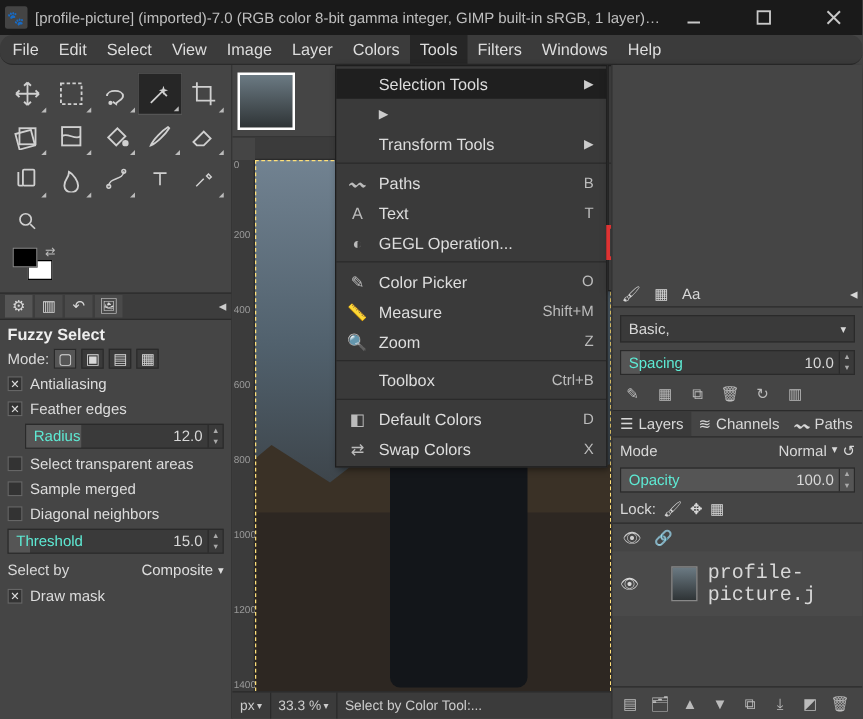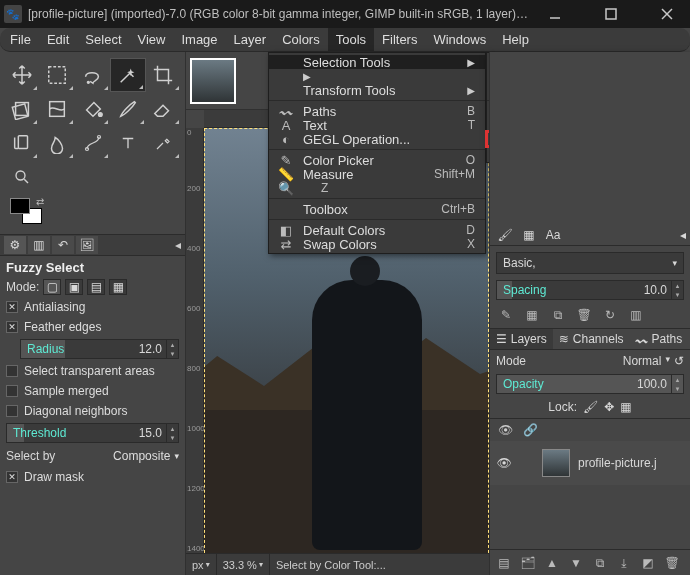--- a/index.html
+++ b/index.html
@@ -71,21 +71,21 @@
 .image .ground { position:absolute; left:0; right:0; top:290px; bottom:0; background:#2d2722;}
 .image .person { position:absolute; left:118px; top:160px; width:110px; height:270px; background:#13161a; border-radius:40px 40px 8px 8px; }
 .image .person::before { content:""; position:absolute; left:38px; top:-24px; width:30px; height:30px; border-radius:50%; background:#1a1d21; }
 .marchingAnts { position:absolute; inset:0; border:1px dashed #ffe07a; pointer-events:none; }
 .statusbar { position:absolute; left:0; right:0; bottom:0; height:22px; background:#3b3b3b; border-top:1px solid #2a2a2a; display:flex; align-items:center; font-size:11px; color:#ccc; }
 .statusbar .cell { padding: 0 6px; border-right:1px solid #2a2a2a; display:flex; align-items:center; gap:2px; height:100%; }
 .statusbar .chev { font-size:8px; }
 
 
 .menu-col { position:absolute; background:#3a3a3a; border:1px solid #1e1e1e; box-shadow: 2px 2px 6px rgba(0,0,0,0.5); padding:2px 0; }
-.menu-col .mi { display:flex; align-items:center; height:14px; padding:0 10px 0 8px; gap:8px; color:#ddd; font-size:13px; white-space:nowrap; }
+.menu-col .mi { display:flex; align-items:center; height:24px; padding:0 10px 0 8px; gap:8px; color:#ddd; font-size:13px; white-space:nowrap; }
 .menu-col .mi .ico { width:18px; display:flex; justify-content:center; color:#bbb; font-size:13px;}
 .menu-col .mi .lbl { flex:1; }
 .menu-col .mi .accel { color:#bbb; font-size:12px; margin-left:18px;}
 .menu-col .mi .sub { font-size:10px; color:#ccc; }
 .menu-col .mi.hover { background:#1f1f1f; }
 .menu-col hr { border:none; border-top:1px solid #2a2a2a; margin:3px 0; }
 .menu-col .mi.highlighted { outline:3px solid #d33; outline-offset:-1px; background:#3a3a3a; }
 
 
 .rightcol { position:absolute; right:0; top:52px; width:201px; height:523px; background:#454545; border-left:1px solid #303030; }
@@ -97,21 +97,21 @@
 .iconRow .ib { width:20px; height:18px; display:flex; align-items:center; justify-content:center; }
 .layTabs { display:flex; height:22px; border-top:1px solid #2b2b2b; border-bottom:1px solid #2b2b2b; }
 .layTabs .lt { display:flex; align-items:center; gap:4px; padding:0 6px; font-size:12px; }
 .layTabs .lt.active { background:#3a3a3a; }
 .propRow { display:flex; align-items:center; justify-content:space-between; padding:4px 6px; font-size:12px; }
 .propRow .dd { display:flex; align-items:flex-start; gap:4px; }
 .layerList { border-top:1px solid #2b2b2b; }
 .layerItem { display:flex; align-items:center; gap:8px; padding:8px 6px; background:#4a4a4a; }
 .layerItem .eye { width:16px; text-align:center; }
 .layerItem .thumb { width:28px; height:28px; background:linear-gradient(180deg,#6b7a83 0%, #2f3436 100%); border:1px solid #888; }
-.layerItem .name { font-size:12px; }
+.layerItem .name { font-size:16px;font-family:Liberation Mono, monospace; }
 .bottomIcons { position:absolute; left:0; right:0; bottom:0; height:26px; border-top:1px solid #2b2b2b; display:flex; align-items:center; gap:4px; padding:0 4px;}
 .bottomIcons .ib { width:20px; height:18px; display:flex; align-items:center; justify-content:center; color:#bbb; }
 
 </style>
 </head>
 <body>
 
 <div class="titlebar">
   <div class="wilber">🐾</div>
   <div class="title">[profile-picture] (imported)-7.0 (RGB color 8-bit gamma integer, GIMP built-in sRGB, 1 layer) 1200x1...</div>
@@ -411,20 +411,21 @@
       <span class="lbl">Color Picker</span>
       <span class="accel">O</span>
     </div>
   <div class="mi">
       <span class="ico">📏</span>
       <span class="lbl">Measure</span>
       <span class="accel">Shift+M</span>
     </div>
   <div class="mi">
       <span class="ico">🔍</span>
+      <span class="lbl">Zoom</span>
       <span class="accel">Z</span>
     </div>
   <hr>
   <div class="mi">
       <span class="ico"></span>
       <span class="lbl">Toolbox</span>
       <span class="accel">Ctrl+B</span>
     </div>
   <hr>
   <div class="mi">
@@ -534,21 +535,21 @@
   </div>
   <div class="slider">
     <div class="fill" style="width:100%; background:#555;"></div>
     <span class="label">Opacity</span>
     <span class="value">100.0</span>
     <div class="spin">
         <div>▲</div>
         <div>▼</div>
       </div>
   </div>
-  <div class="propRow" style="justify-content:center; gap:6px;">
+  <div class="propRow" style="justify-content:flex-start; gap:6px;">
     <span>Lock:</span>
     <span class="ib">🖌</span>
     <span class="ib">✥</span>
     <span class="ib">▦</span>
   </div>
 
   <div class="layerList">
     <div style="display:flex; gap:10px; padding:4px 8px; color:#ccc;">
       <span>👁</span>
       <span>🔗</span>

